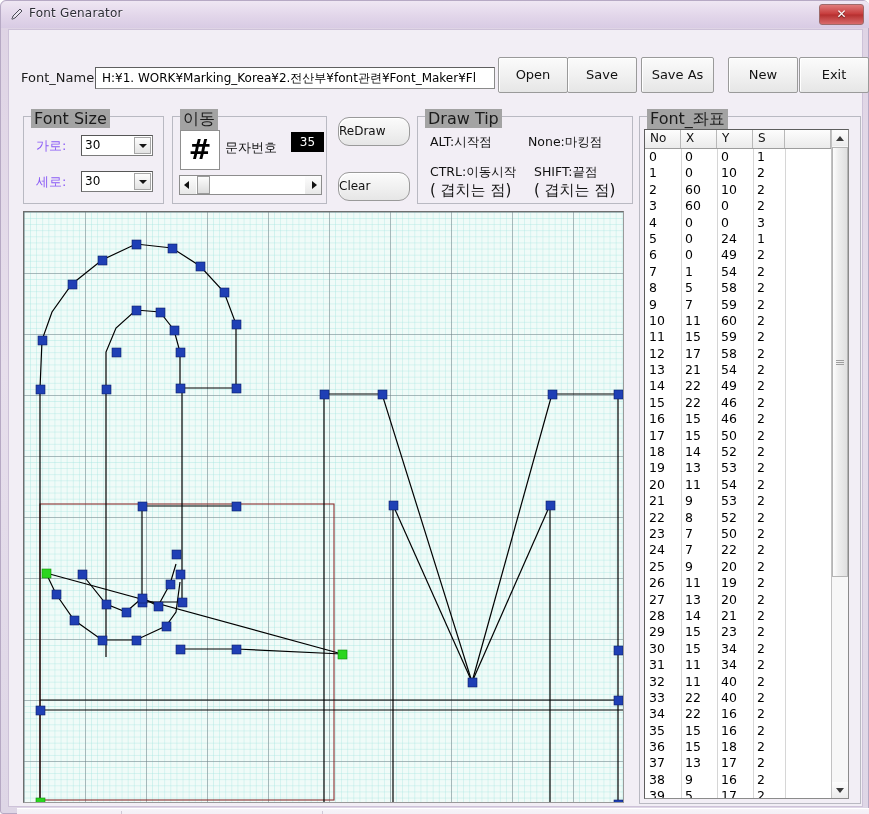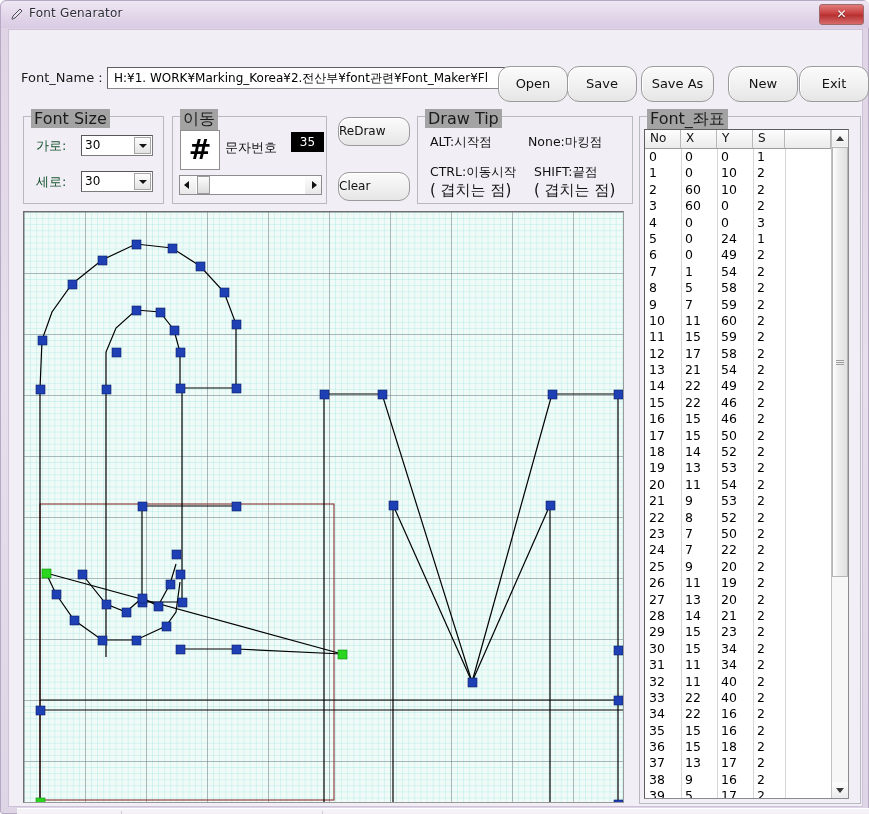--- a/index.html
+++ b/index.html
@@ -72,30 +72,29 @@
     width: 400px; height: 22px;
     box-sizing: border-box;
     background: #ffffff;
     border: 1px solid #8a8a8a;
     border-top-color: #5f5f5f; border-left-color: #5f5f5f;
     font-family: "DejaVu Sans", "Liberation Sans", sans-serif;
     font-size: 12px; color: #000;
     padding: 2px 6px;
     white-space: nowrap; overflow: hidden;
     line-height: 16px;
-    margin-left: 12px;
   }
 
   .topbtn {
-    position: absolute; top: 36px;
+    position: absolute; top: 27px;
     height: 36px; width: 70px;
     box-sizing: border-box;
     background: linear-gradient(180deg,#fbfbfb 0%, #f1f1f1 50%, #e6e6e6 100%);
     border: 1px solid #9a9a9a;
-    border-radius: 12px;
+    border-radius: 2px;
     font-size: 13px; color: #111;
     text-align: center; line-height: 34px;
     box-shadow: inset 1px 1px 0 #ffffff;
     cursor: pointer;
   }
   #btn-open   { left: 489px; }
   #btn-save   { left: 558px; }
   #btn-saveas { left: 632px; width: 73px; text-align: center;}
   #btn-new    { left: 719px; }
   #btn-exit   { left: 790px; }
@@ -112,21 +111,21 @@
     background: #a3a3a3;
     padding: 0 3px;
     font-size: 16px; color: #1b1b1b;
   }
 
   #grp-fontsize { left: 14px;  top: 86px; width: 141px; height: 88px; }
   #grp-move     { left: 163px; top: 86px; width: 155px; height: 88px; }
   #grp-drawtip  { left: 408px; top: 86px; width: 216px; height: 88px; }
   #grp-coord    { left: 630px; top: 86px; width: 222px; height: 688px; }
 
-  .sizelabel { position: absolute; font-size: 13px; color: #14532d; }
+  .sizelabel { position: absolute; font-size: 13px; color: #8b5cf6; }
   #lbl-garo { left: 12px; top: 20px; }
   #lbl-sero { left: 12px; top: 56px; }
 
   .combo {
     position: absolute;
     width: 72px; height: 21px;
     box-sizing: border-box;
     background: #ffffff;
     border: 1px solid #7b7b7b;
     border-top-color: #565656; border-left-color: #565656;

